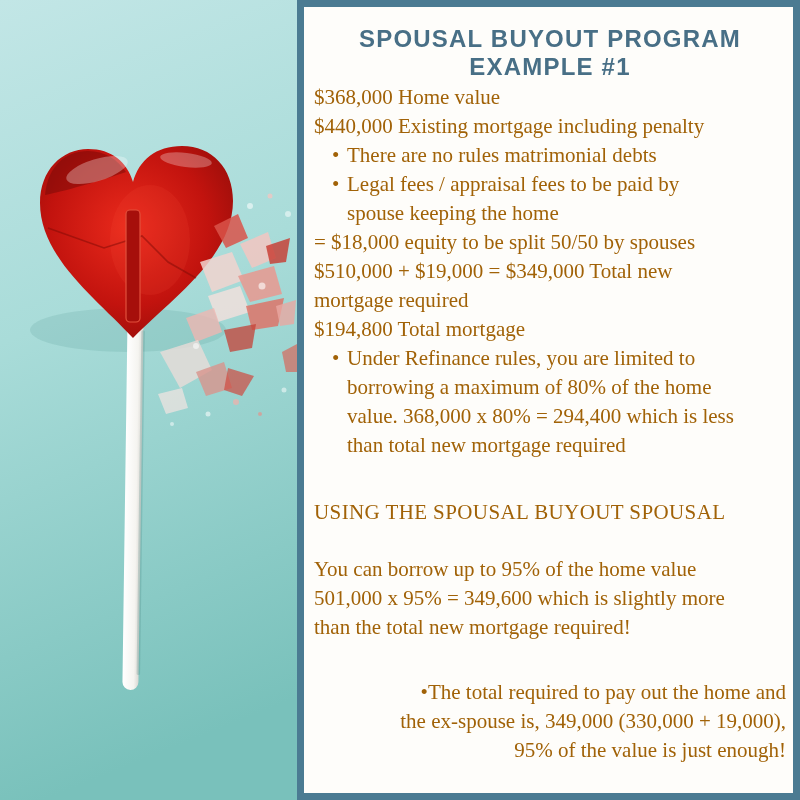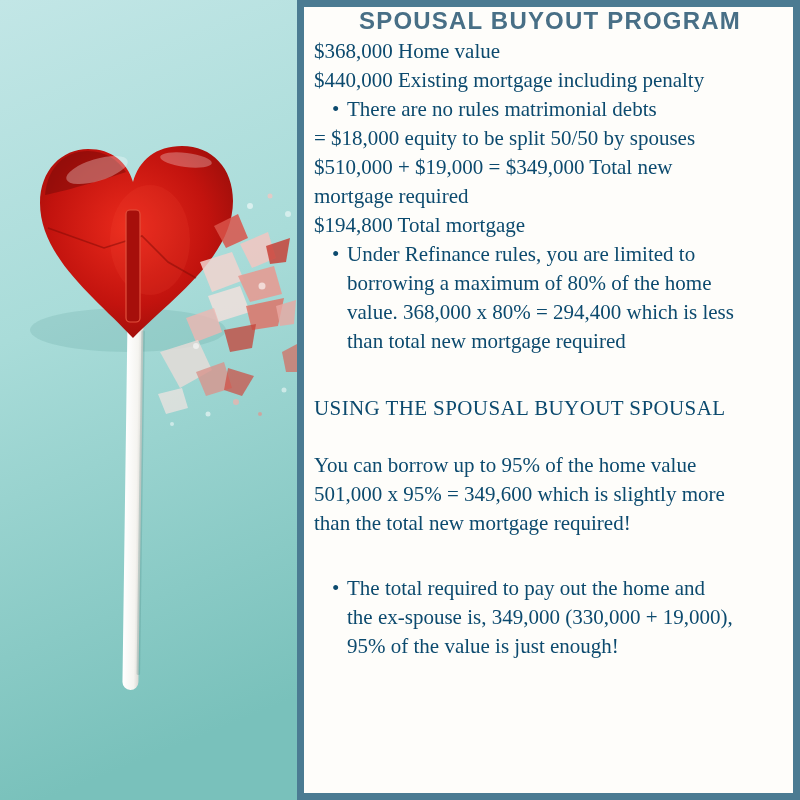--- a/index.html
+++ b/index.html
@@ -9,37 +9,37 @@
   }
   
   .photo { position:absolute; left:0; top:0; width:297px; height:800px; }
   .photo svg { display:block; width:297px; height:800px; }
 
   
   .panel {
     position:absolute; left:297px; top:0; width:503px; height:800px;
     box-sizing:border-box; background:#fefdfa;
     border:7px solid #4b7b92;
-    padding:0 7px 10px 10px;
+    padding:18px 7px 10px 10px;
   }
   .panel h1 {
     margin:0 4px 2px 4px; text-align:center;
     font-family:"Liberation Sans", sans-serif; font-weight:bold;
     font-size:24px; line-height:1.16; letter-spacing:1.2px;
     color:#486f86;
   }
-  .blocks { color:#0c4a6e; font-size:21px; line-height:29px; }
+  .blocks { color:#a16207; font-size:21px; line-height:29px; }
   .blocks p { margin:0; white-space:pre-line; }
   .bullet { padding-left:33px; text-indent:-29px; }
   .bullet::before {
     content:"\2022"; display:inline-block; width:29px;
     text-indent:14px; font-size:21px;
   }
   .heading { margin:38px 0 28px 0 !important; letter-spacing:0.4px; }
-  .final-bullet { margin-top:36px !important; }
+  .final-bullet { margin-top:36px !important;text-align:right; }
 </style>
 </head>
 <body>
 
 <div class="canvas">
 
   <div class="photo">
     <svg viewBox="0 0 297 800" xmlns="http://www.w3.org/2000/svg">
       <defs>
         <linearGradient id="bgGrad" x1="0" y1="0" x2="0.15" y2="1">
@@ -111,26 +111,28 @@
         <circle cx="236" cy="402" r="3" fill="#e7b4ae" opacity="0.8"></circle>
         <circle cx="208" cy="414" r="2.5" fill="#ffffff" opacity="0.55"></circle>
         <circle cx="260" cy="414" r="2" fill="#d99b94" opacity="0.8"></circle>
         <circle cx="284" cy="390" r="2.5" fill="#ffffff" opacity="0.5"></circle>
         <circle cx="172" cy="424" r="2" fill="#ffffff" opacity="0.5"></circle>
       </g>
     </svg>
   </div>
 
   <section class="panel">
-    <h1><span>SPOUSAL BUYOUT PROGRAM</span><br></h1>
+    <h1><span>SPOUSAL BUYOUT PROGRAM</span><br><span>EXAMPLE #1</span></h1>
 
     <div class="blocks">
       <p class="line">$368,000 Home value</p>
       <p class="line">$440,000 Existing mortgage including penalty</p>
       <p class="bullet">There are no rules matrimonial debts</p>
+      <p class="bullet">Legal fees / appraisal fees to be paid by
+spouse keeping the home</p>
       <p class="line">= $18,000 equity to be split 50/50 by spouses</p>
       <p class="line">$510,000 + $19,000 = $349,000 Total new
 mortgage required</p>
       <p class="line">$194,800 Total mortgage</p>
       <p class="bullet">Under Refinance rules, you are limited to
 borrowing a maximum of 80% of the home
 value. 368,000 x 80% = 294,400 which is less
 than total new mortgage required</p>
       <p class="line heading">USING THE SPOUSAL BUYOUT SPOUSAL</p>
       <p class="line">You can borrow up to 95% of the home value

